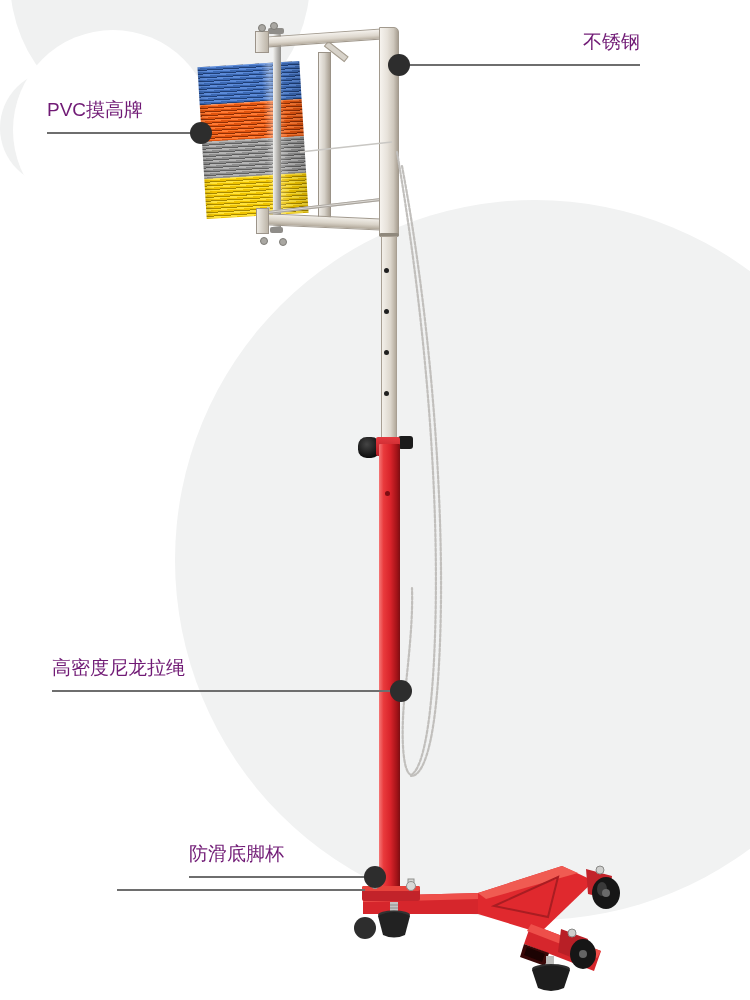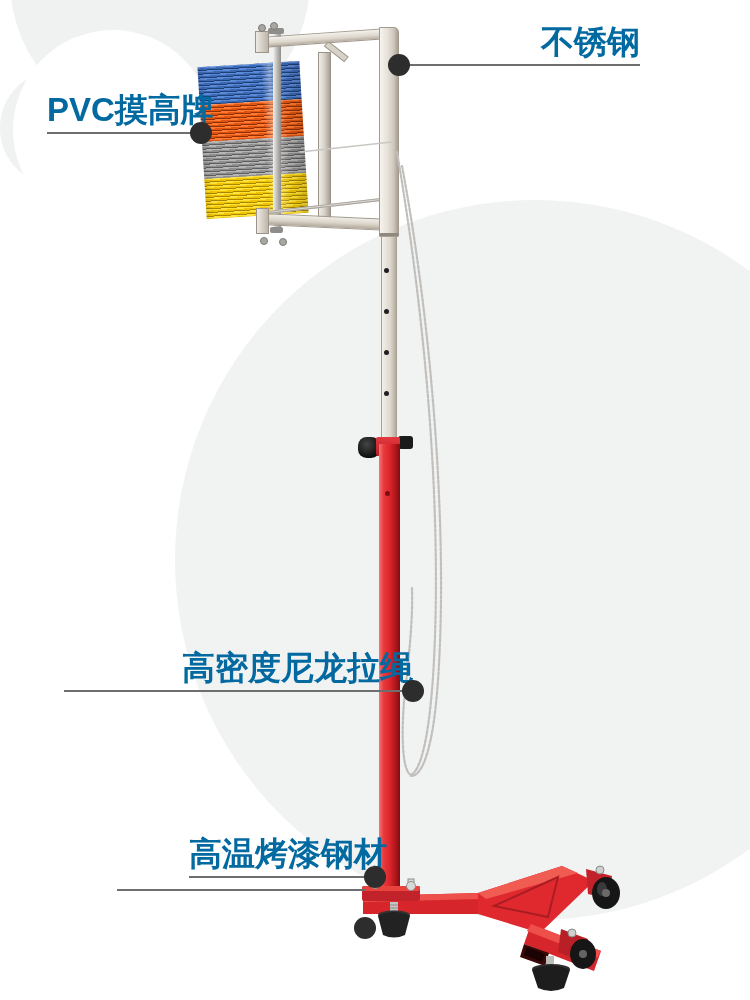--- a/index.html
+++ b/index.html
@@ -80,31 +80,31 @@
     background:linear-gradient(180deg,#e43a3f,#b51d24);}
   .pole-red{left:379px;top:444px;width:21px;height:450px;border-radius:1px;
     background:linear-gradient(90deg,#f47776 0%,#e93a3c 22%,#d8232a 55%,#a21318 85%,#7c0e13 100%);}
   .hole-red{left:385px;top:491px;width:5px;height:5px;border-radius:50%;background:#7e0d12;}
 
   .hardware{position:absolute;inset:0;width:750px;height:1000px;pointer-events:none;}
   .rope{stroke:#c1bfbc;stroke-width:2.2;fill:none;stroke-dasharray:3 1.8;stroke-linecap:round;}
 
   
   .callout{position:absolute;z-index:5;}
-  .co-label{display:block;font-size:33px;line-height:32px;color:#0369a1;
-    margin-bottom:6px;white-space:nowrap;font-weight:bold;}
+  .co-label{display:block;font-size:19px;line-height:32px;color:#701a75;
+    margin-bottom:6px;white-space:nowrap;}
   .co-line{height:2px;background:#6e6e6e;}
   .co-dot{position:absolute;top:28px;width:22px;height:22px;border-radius:50%;background:#2d2d2d;}
-  .co-left .co-label{text-align:right;} .co-left .co-dot{right:-11px;}
+  .co-left .co-label{text-align:left;} .co-left .co-dot{right:-11px;}
   .co-right .co-label{text-align:right;} .co-right .co-dot{left:-11px;}
   .co1{left:399px;top:26px;width:241px;}
   .co2{left:47px;top:94px;width:154px;}
   .co3{left:333px;top:139px;width:235px;}
   .co4{left:408px;top:482px;width:229px;}
-  .co5{left:64px;top:652px;width:349px;}
+  .co5{left:52px;top:652px;width:349px;}
   .co6{left:189px;top:838px;width:186px;}
   .co7{left:117px;top:889px;width:248px;}
 </style>
 </head>
 <body>
 
 <div class="stage">
 
   <div class="bg-circle blob1"></div>
   <div class="bg-circle blob2"></div>
@@ -200,21 +200,21 @@
     <span class="co-label">PVC摸高牌</span>
     <div class="co-line"></div>
     <div class="co-dot"></div>
   </div>
   <div class="callout co-left co5">
     <span class="co-label">高密度尼龙拉绳</span>
     <div class="co-line"></div>
     <div class="co-dot"></div>
   </div>
   <div class="callout co-left co6">
-    <span class="co-label">高温烤漆钢材</span>
+    <span class="co-label">防滑底脚杯</span>
     <div class="co-line"></div>
     <div class="co-dot"></div>
   </div>
   <div class="callout co-left co7">
     <div class="co-line"></div>
     <div class="co-dot"></div>
   </div>
 
 </div>
 

